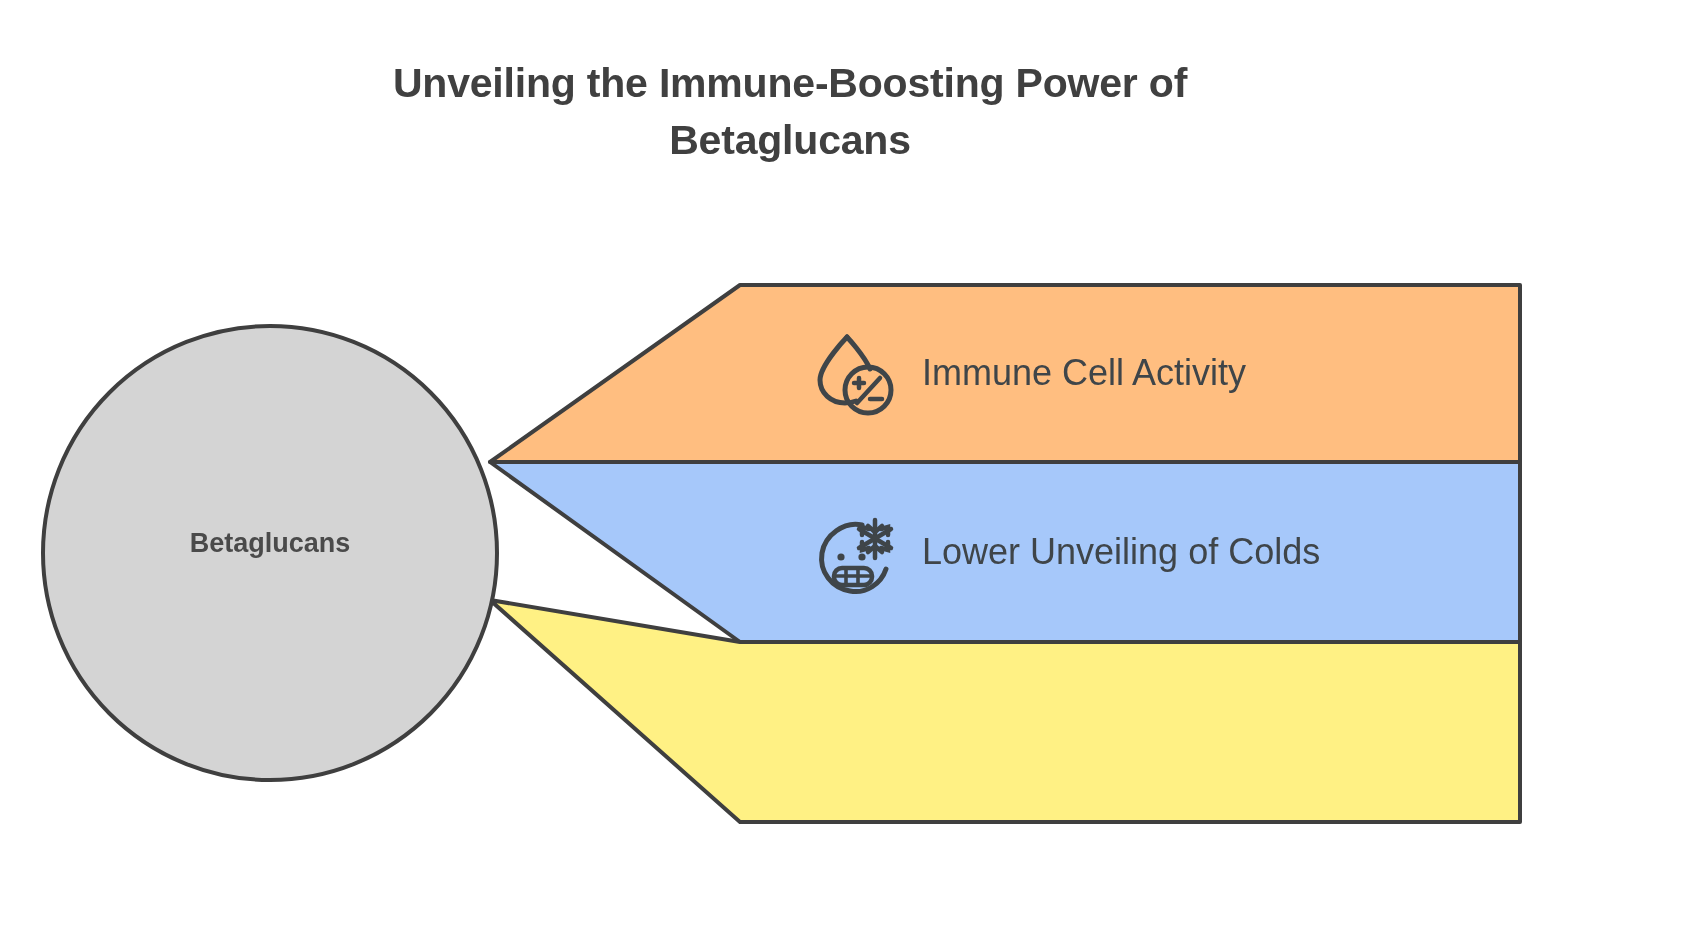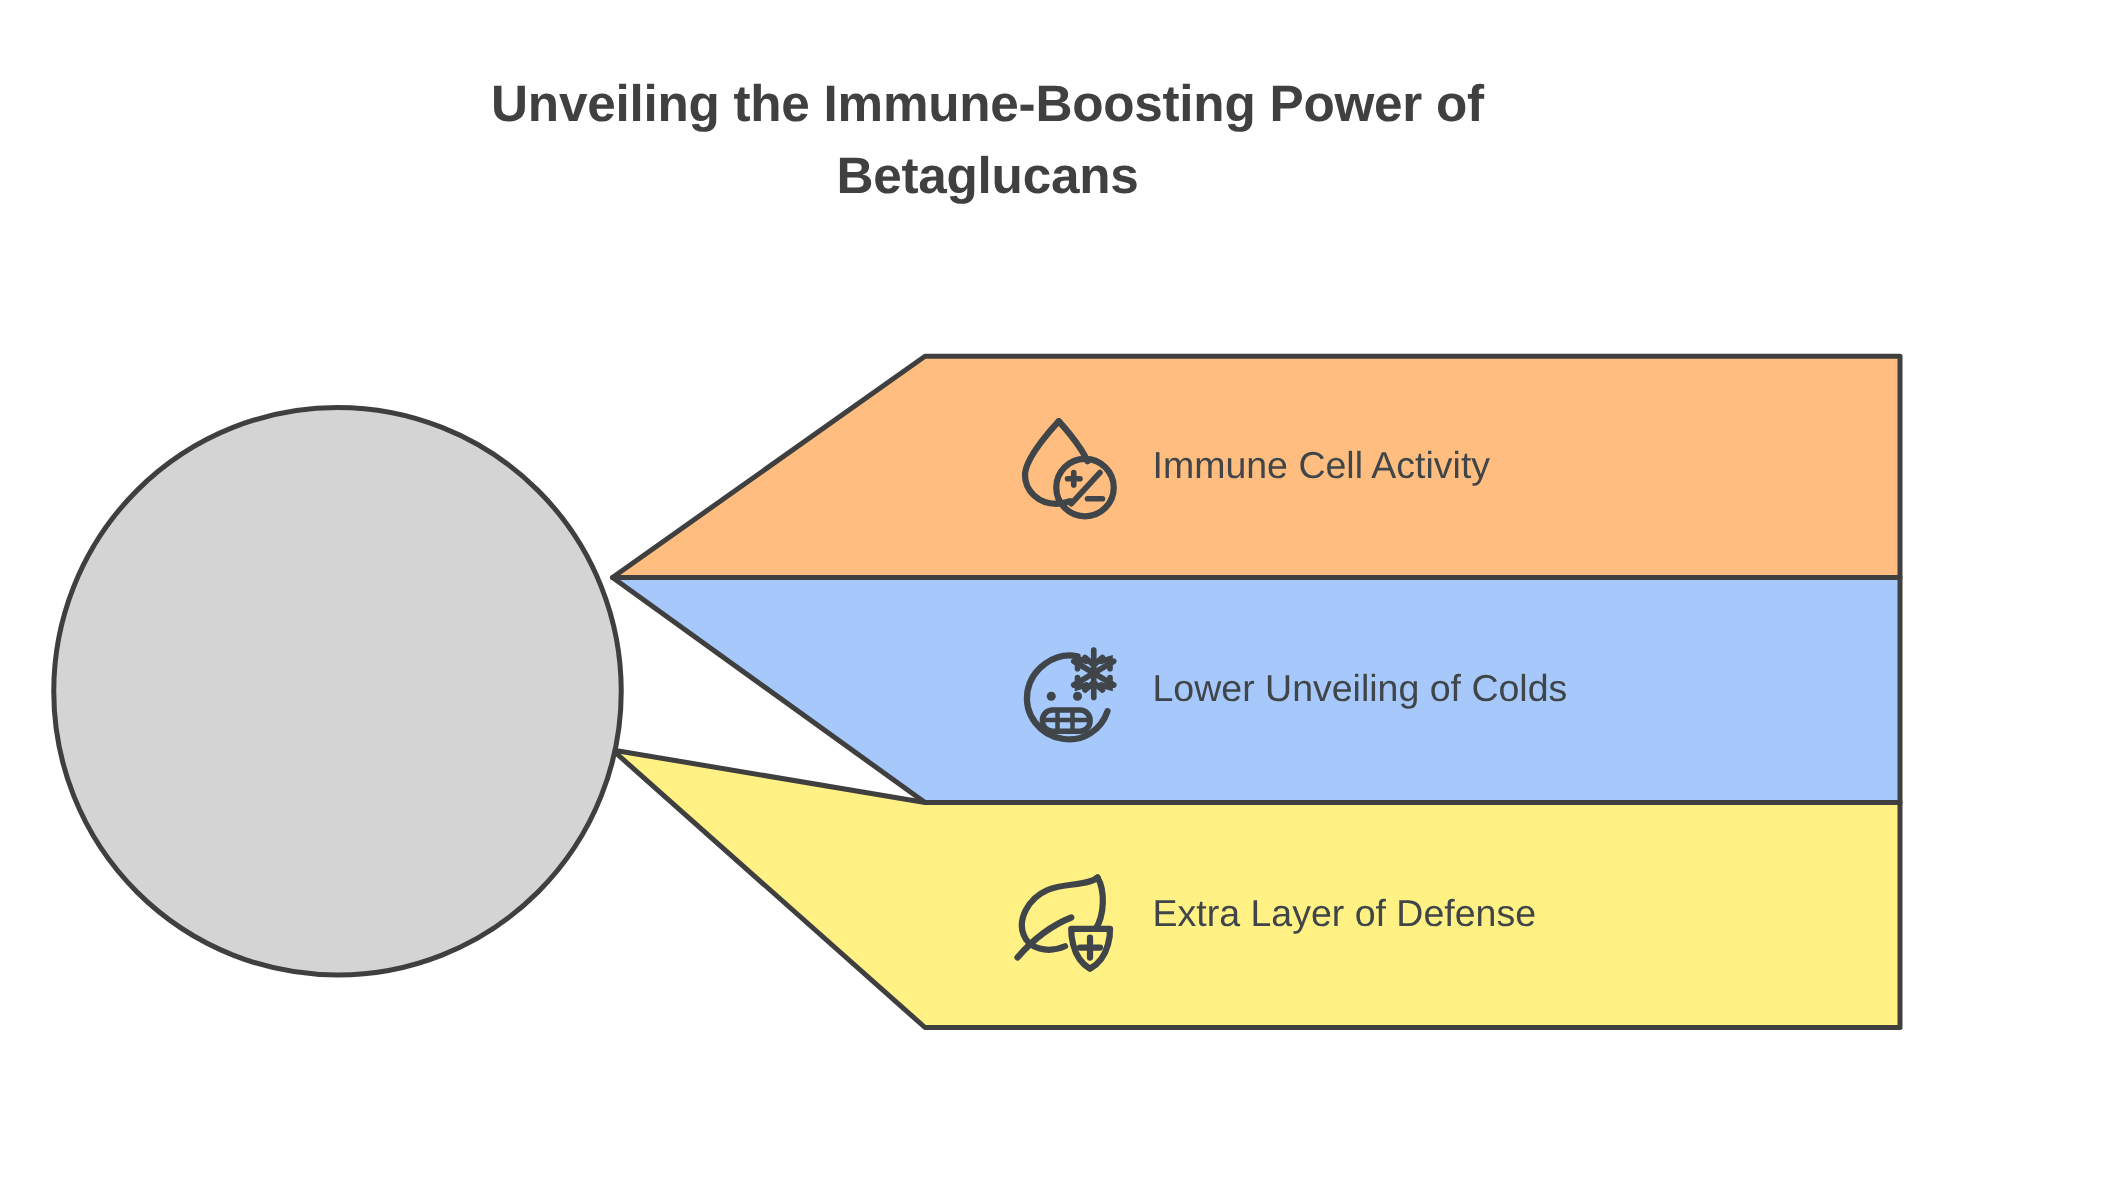--- a/index.html
+++ b/index.html
@@ -65,21 +65,21 @@
     pointer-events: none;
   }
   .branch-row .branch-icon {
     width: 96px;
     height: 96px;
     flex: 0 0 96px;
     display: block;
   }
   .branch-row .branch-label {
     margin-left: 26px;
-    font-size: 30px;
+    font-size: 36px;
     color: #3f4549;
     white-space: nowrap;
   }
 
   #row-0 { left: 800px; top: 325px; }
   #row-1 { left: 800px; top: 504px; }
   #row-2 { left: 800px; top: 684px; }
 </style>
 </head>
 <body>
@@ -92,20 +92,21 @@
 
     <path id="band-0" d="M 490,462 L 740,285 L 1520,285 L 1520,462 Z" fill="#ffbe80" stroke="#3f3f3f" stroke-width="4" stroke-linejoin="round"></path>
 
     <path id="band-1" d="M 490,462 L 740,462 L 1520,462 L 1520,642 L 740,642 Z" fill="#a6c8fa" stroke="#3f3f3f" stroke-width="4" stroke-linejoin="round"></path>
 
     <path id="band-2" d="M 490,600 L 740,642 L 1520,642 L 1520,822 L 740,822 Z" fill="#fff184" stroke="#3f3f3f" stroke-width="4" stroke-linejoin="round"></path>
 
     <circle id="node-circle" cx="270" cy="553" r="227" fill="#d4d4d4" stroke="#3f3f3f" stroke-width="4"></circle>
   </svg>
 
+  <div id="node-label">Betaglucans</div>
 
   <div class="branch-row" id="row-0">
     <svg class="branch-icon" viewBox="0 0 96 96" fill="none" xmlns="http://www.w3.org/2000/svg">
       <path d="M47 12 C47 12 20 40 20 55 C20 68 31 78 45 78 C49 78 53 77 56 76" stroke="#3f4549" stroke-width="5" stroke-linecap="round" stroke-linejoin="round"></path>
       <path d="M47 12 C47 12 64 30 70 44" stroke="#3f4549" stroke-width="5" stroke-linecap="round" stroke-linejoin="round"></path>
       <circle cx="68" cy="65" r="23" stroke="#3f4549" stroke-width="5" fill="none"></circle>
       <path d="M54 58 L64 58 M59 53 L59 63" stroke="#3f4549" stroke-width="4.5" stroke-linecap="round"></path>
       <path d="M80 53 L57 78" stroke="#3f4549" stroke-width="4.5" stroke-linecap="round"></path>
       <path d="M70 74 L82 74" stroke="#3f4549" stroke-width="4.5" stroke-linecap="round"></path>
     </svg>
@@ -127,24 +128,14 @@
         <path d="M68 48 L75 42 L82 48"></path>
         <path d="M62 31 L62 23 L69 25"></path>
         <path d="M88 38 L88 46 L81 44"></path>
         <path d="M88 31 L88 23 L81 25"></path>
         <path d="M62 38 L62 46 L69 44"></path>
       </g>
     </svg>
     <span class="branch-label">Lower Unveiling of Colds</span>
   </div>
 
-  <div class="branch-row" id="row-2">
-    <svg class="branch-icon" viewBox="0 0 96 96" fill="none" xmlns="http://www.w3.org/2000/svg">
-      <path d="M78 18 C70 25 52 22 38 28 C22 35 14 52 19 64 C23 75 38 79 52 73" stroke="#3f4549" stroke-width="5" stroke-linecap="round" stroke-linejoin="round" fill="none"></path>
-      <path d="M78 18 C84 28 84 48 76 60" stroke="#3f4549" stroke-width="5" stroke-linecap="round" fill="none"></path>
-      <path d="M14 82 C26 68 42 56 57 50" stroke="#3f4549" stroke-width="5" stroke-linecap="round" fill="none"></path>
-      <path d="M57 59 L88 59 C88 59 89 82 72 91 C56 82 57 59 57 59 Z" stroke="#3f4549" stroke-width="5" stroke-linejoin="round" fill="#fff184"></path>
-      <path d="M72 66 L72 82 M64 74 L80 74" stroke="#3f4549" stroke-width="5" stroke-linecap="round"></path>
-    </svg>
-    <span class="branch-label">Extra Layer of Defense</span>
-  </div>
 
 </div>
 
 </body></html>

